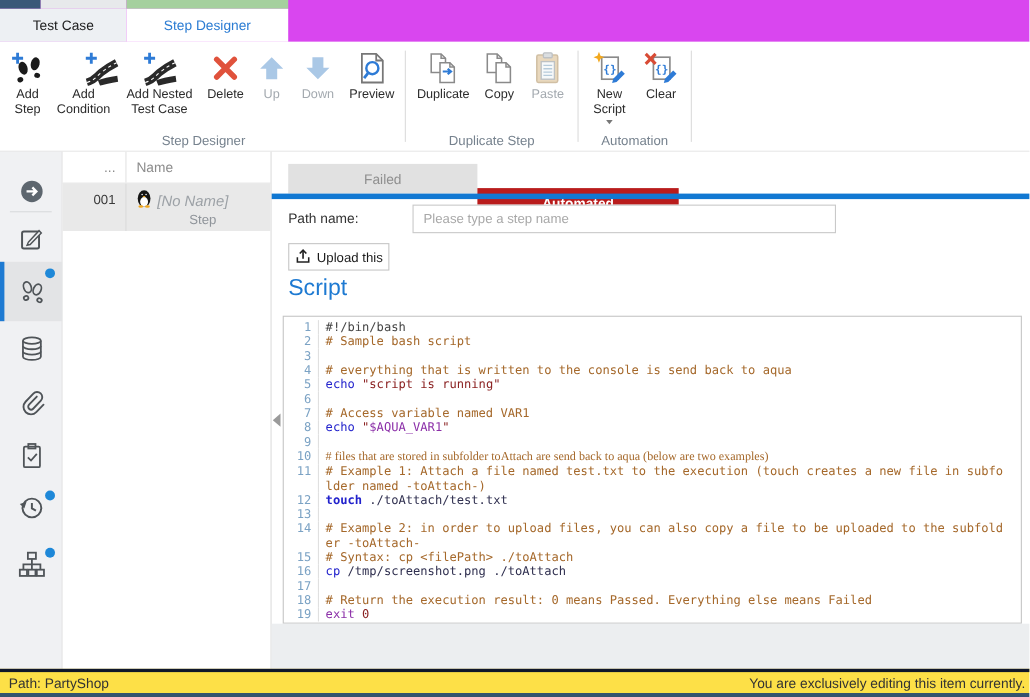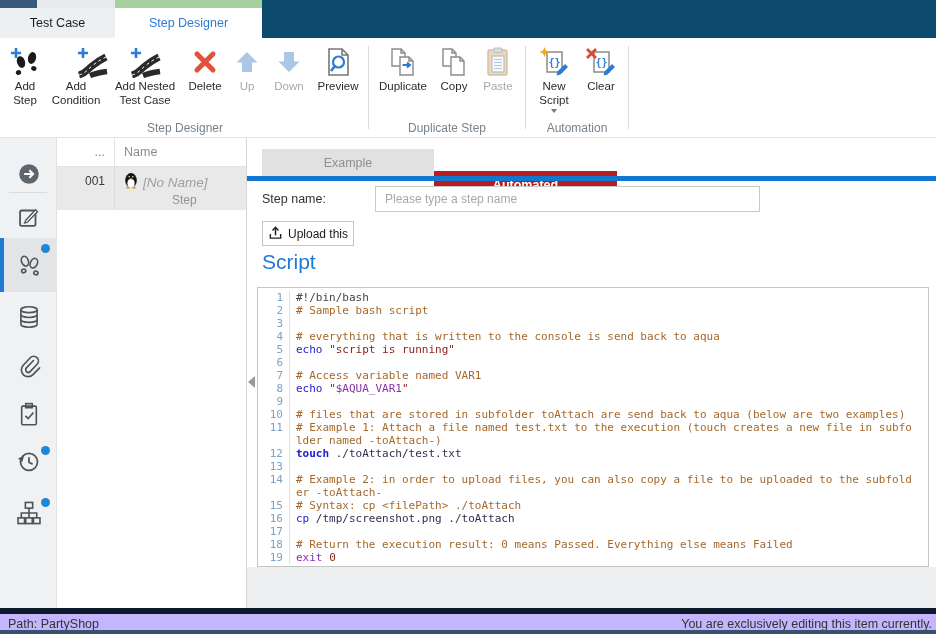--- a/index.html
+++ b/index.html
@@ -1,20 +1,20 @@
 <!DOCTYPE html>
 <html><head>
 <meta charset="utf-8">
 <style>
   * { margin:0; padding:0; box-sizing:border-box; }
   html,body { width:936px; height:634px; overflow:hidden; }
   body { font-family:"Liberation Sans", sans-serif; background:#fff; position:relative; font-size:12px; color:#222; }
 
   
-  .tabbar { position:absolute; left:0; top:0; width:936px; height:38px; background:#0c4a6e; }
+  .tabbar { position:absolute; left:0; top:0; width:936px; height:38px; background:#d946ef; }
   .topstrip { position:absolute; left:0; top:0; height:8px; }
   .tab { position:absolute; top:8px; height:30px; display:flex; align-items:center; justify-content:center; font-size:12.5px; cursor:default; }
   .tab-testcase { left:0; width:115px; background:#EDF0F3; color:#1c1c1c; }
   .tab-stepdesigner { left:115px; width:147px; background:#FFFFFF; color:#2B7CD3; }
 
   
   .ribbon { position:absolute; left:0; top:38px; width:936px; height:100px; background:#fff; border-bottom:1px solid #E4E4E4; display:flex; align-items:stretch; padding:2px 0 0 4px; }
   .rgroup { position:relative; display:flex; flex-direction:column; align-items:center; padding:0 2px 15px 2px; }
   .rbuttons { display:flex; align-items:flex-start; }
   .rbtn { display:flex; flex-direction:column; align-items:center; padding-top:3px; cursor:default; }
@@ -57,21 +57,21 @@
   .uploadbtn { position:absolute; left:15px; top:83px; width:92px; height:25px; background:#fff; border:1px solid #C6C6C6; display:flex; align-items:center; justify-content:center; gap:5px; font-size:12px; color:#1a1a1a; cursor:pointer; }
   .scripthead { position:absolute; left:15px; top:112px; font-size:21px; color:#1E7AD2; }
   .editor { position:absolute; left:10px; top:149px; width:672px; height:280px; border:1px solid #C5C5C5; background:#fff; overflow:hidden; padding-top:3px; font-family:"DejaVu Sans Mono", monospace; font-size:11px; line-height:13px; cursor:text; }
   .code-line { display:flex; }
   .gutter { width:32px; flex:0 0 32px; text-align:right; padding-right:6px; color:#7BA2C4; border-right:1px solid #E0E0E0; }
   .code-text { width:626px; padding-left:6px; white-space:pre-wrap; word-break:break-all; min-height:13px; color:#333; }
   .main-bottom { position:absolute; left:0; top:429px; width:689px; height:41px; background:#ECEEF0; }
   .collapse-handle { position:absolute; left:1px; top:238px; width:0; height:0; border-top:6px solid transparent; border-bottom:6px solid transparent; border-right:7px solid #9A9A9A; cursor:pointer; }
 
   
-  .statusbar { position:absolute; left:0; top:608px; width:936px; height:22px; background:#c4b5fd; border-top:6px solid #0f172a; font-size:12.5px; color:#333; }
+  .statusbar { position:absolute; left:0; top:608px; width:936px; height:22px; background:#fde047; border-top:3px solid #0f172a; font-size:12.5px; color:#333; }
   .status-left { position:absolute; left:8px; top:0; line-height:21px; }
   .status-right { position:absolute; right:4px; top:0; line-height:21px; }
   .bottombar { position:absolute; left:0; top:630px; width:936px; height:4px; background:#35526F; }
 </style>
 </head>
 <body>
 
 <div class="tabbar">
   <div class="topstrip" style="left:0;width:37px;background:#3A5878;"></div>
   <div class="topstrip" style="left:37px;width:78px;background:#E7E9EB;"></div>
@@ -325,25 +325,25 @@
               </svg></span>
             <span class="sl-noname">[No Name]</span>
           </div>
           <div class="sl-type">Step</div>
         </div>
       </div>
     </div>
 </div>
 
 <div class="main">
-  <div class="etab etab-manual">Example</div>
+  <div class="etab etab-manual">Failed</div>
   <div class="etab etab-automated">Automated</div>
   <div class="blueline"></div>
 
-  <div class="fieldlabel">Step name:</div>
+  <div class="fieldlabel">Path name:</div>
   <input class="nameinput" type="text" placeholder="Please type a step name" style="">
 
   <button class="uploadbtn">
     <span>
       <svg viewBox="0 0 16 16" width="15" height="15">
         <path d="M8 2.5 v8.5" stroke="#222" stroke-width="1.6" fill="none"></path>
         <path d="M4.8 5.8 L8 2.5 l3.2 3.3" fill="none" stroke="#222" stroke-width="1.6"></path>
         <path d="M2.5 9.5 v4.5 h11 v-4.5" fill="none" stroke="#222" stroke-width="1.5"></path>
       </svg>
     </span>
@@ -384,21 +384,21 @@
       <div class="code-line">
         <span class="gutter" style="color: rgb(123, 162, 196);">8</span>
         <span class="code-text"><span style="color: rgb(34, 34, 204);">echo</span><span style="color: rgb(51, 51, 51);"> </span><span style="color: rgb(139, 34, 34);">"</span><span style="color: rgb(139, 47, 168);">$AQUA_VAR1</span><span style="color: rgb(139, 34, 34);">"</span></span>
       </div>
       <div class="code-line">
         <span class="gutter" style="color: rgb(123, 162, 196);">9</span>
         <span class="code-text"></span>
       </div>
       <div class="code-line">
         <span class="gutter" style="color: rgb(123, 162, 196);">10</span>
-        <span class="code-text"><span style="color: rgb(165, 104, 42);"># files that are stored in subfolder toAttach are send back to aqua (below are two examples)</span></span>
+        <span class="code-text"><span style="color: rgb(165, 104, 42); font-family: Liberation Serif, serif;"># files that are stored in subfolder toAttach are send back to aqua (below are two examples)</span></span>
       </div>
       <div class="code-line">
         <span class="gutter" style="color: rgb(123, 162, 196);">11</span>
         <span class="code-text"><span style="color: rgb(165, 104, 42);"># Example 1: Attach a file named test.txt to the execution (touch creates a new file in subfolder named -toAttach-)</span></span>
       </div>
       <div class="code-line">
         <span class="gutter" style="color: rgb(123, 162, 196);">12</span>
         <span class="code-text"><span style="color: rgb(34, 34, 204); font-weight: bold;">touch</span><span style="color: rgb(47, 47, 79);"> ./toAttach/test.txt</span></span>
       </div>
       <div class="code-line">

